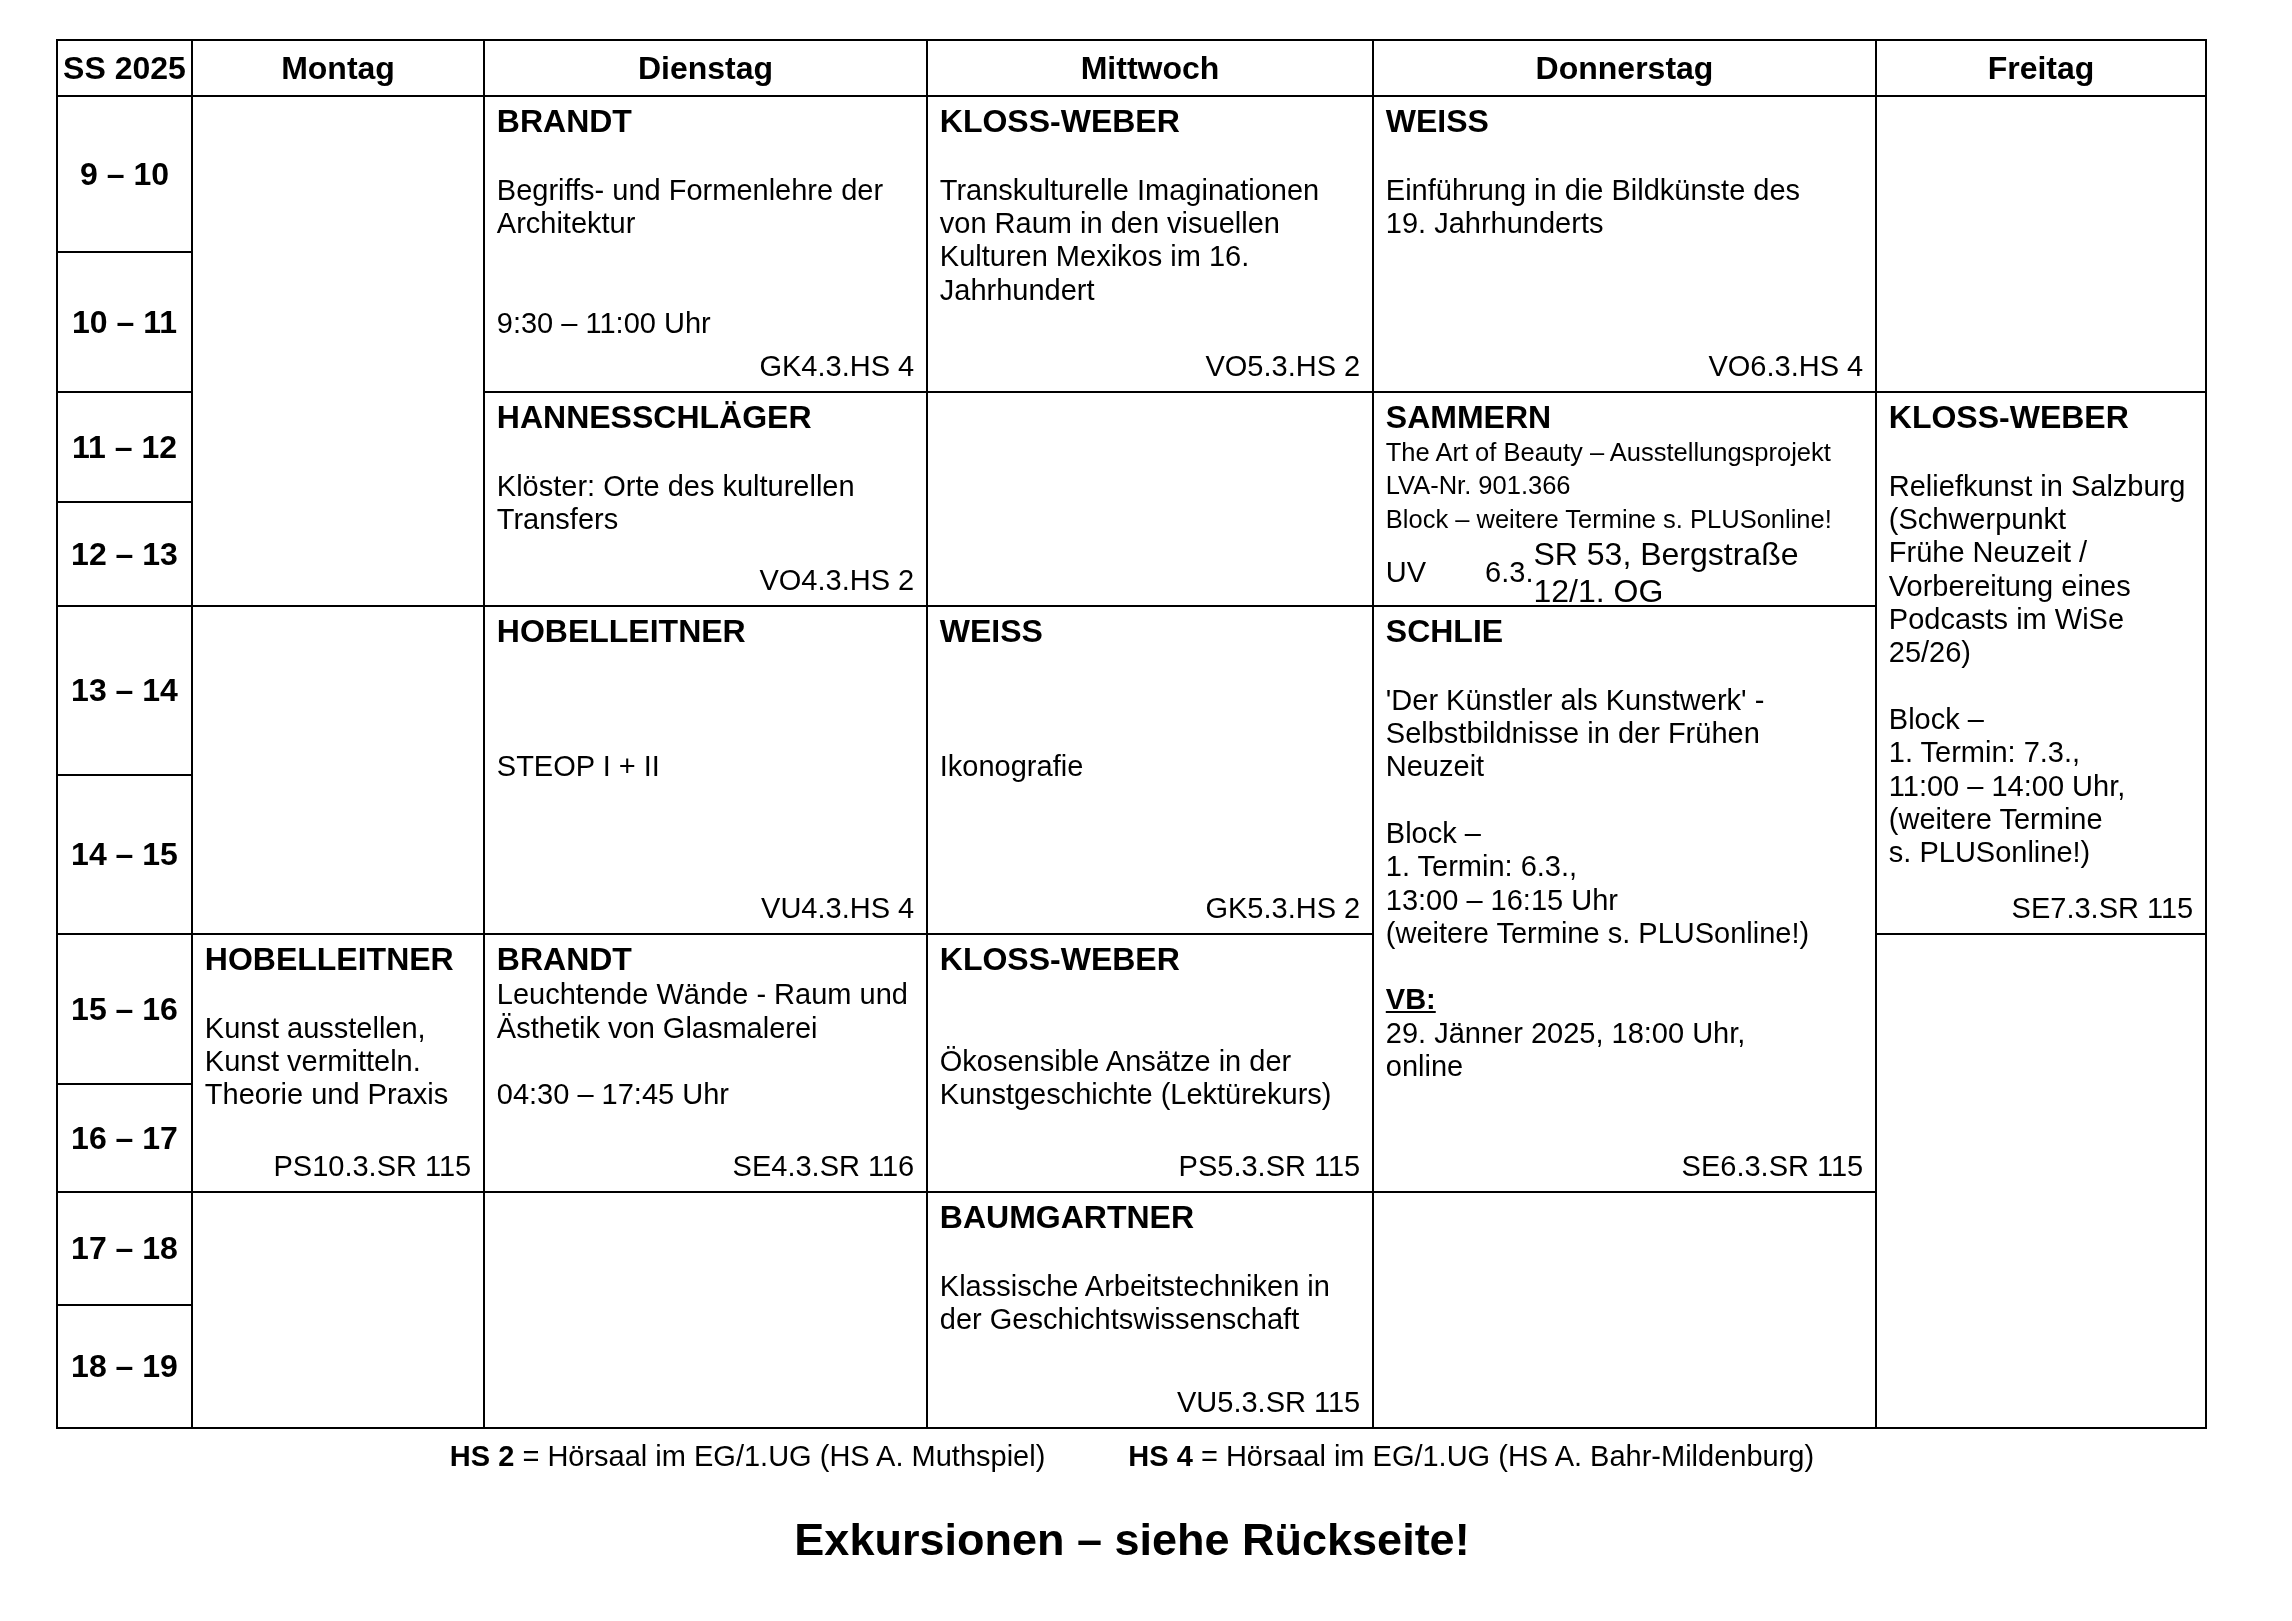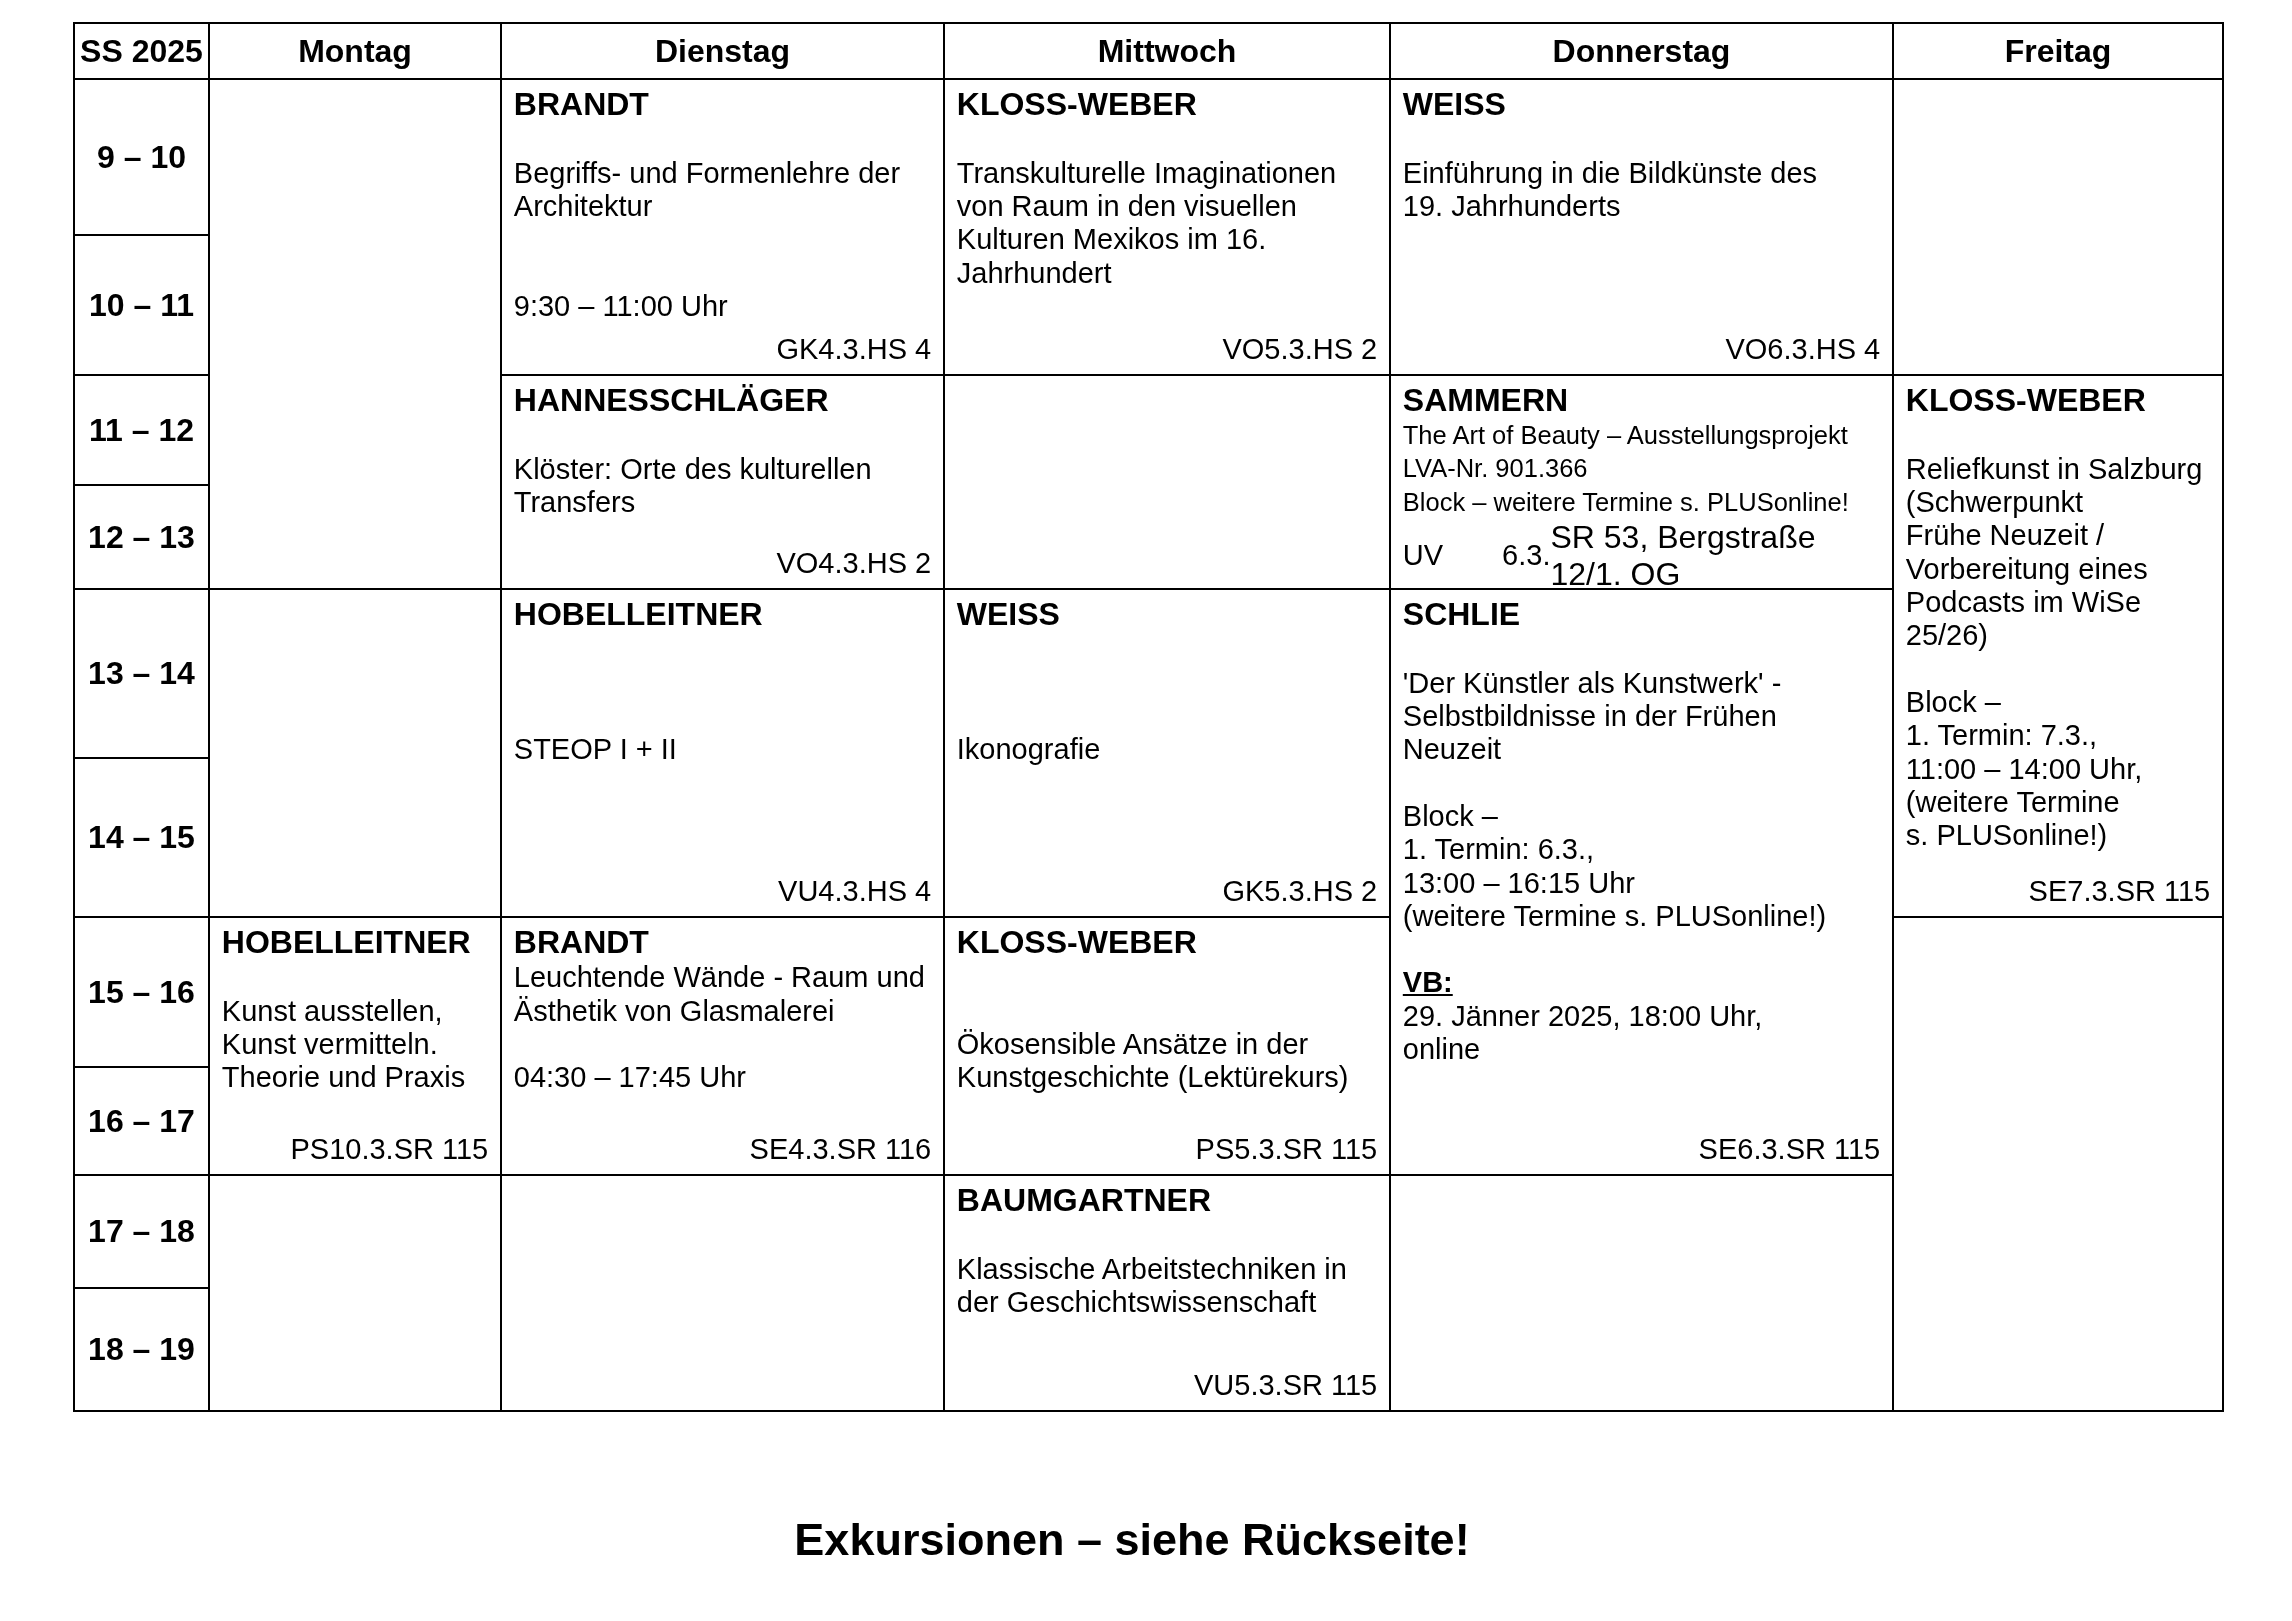--- a/index.html
+++ b/index.html
@@ -3,22 +3,22 @@
 <meta charset="utf-8">
 <style>
   html, body { margin: 0; padding: 0; }
   body {
     width: 2293px; height: 1621px;
     background: #ffffff; color: #000000;
     font-family: "Liberation Sans", "DejaVu Sans", sans-serif;
     position: relative;
   }
   table.tt {
-    position: absolute; left: 56px; top: 22px;
-    border-collapse: collapse; table-layout: fixed; margin-left: 17px;
+    position: absolute; left: 56px; top: 39px;
+    border-collapse: collapse; table-layout: fixed;
   }
   .tt th, .tt td { border: 2.9px solid #000; padding: 0; }
   .tt th {
     font-size: 32px; font-weight: bold; text-align: center;
     vertical-align: middle; height: 54px;
   }
   td.time {
     font-size: 32px; font-weight: bold; text-align: center;
     vertical-align: middle;
   }
@@ -329,16 +329,17 @@
     </td>
     <td class="cell" rowspan="2"></td>
   </tr>
   <tr style="height:123px">
     <td class="time">18 – 19</td>
   </tr>
 </tbody>
   </table>
 
 <div class="legend">
+  <div class="lrow"><span class="lkey">HS 2</span><span> = Hörsaal im EG/1.UG (HS A. Muthspiel)</span><span class="lgap1"></span><span class="lkey">HS 4</span><span> = Hörsaal im EG/1.UG (HS A. Bahr-Mildenburg)</span></div>
 </div>
 
 <div class="footer-note">Exkursionen – siehe Rückseite!</div>
 
 
 </body></html>

